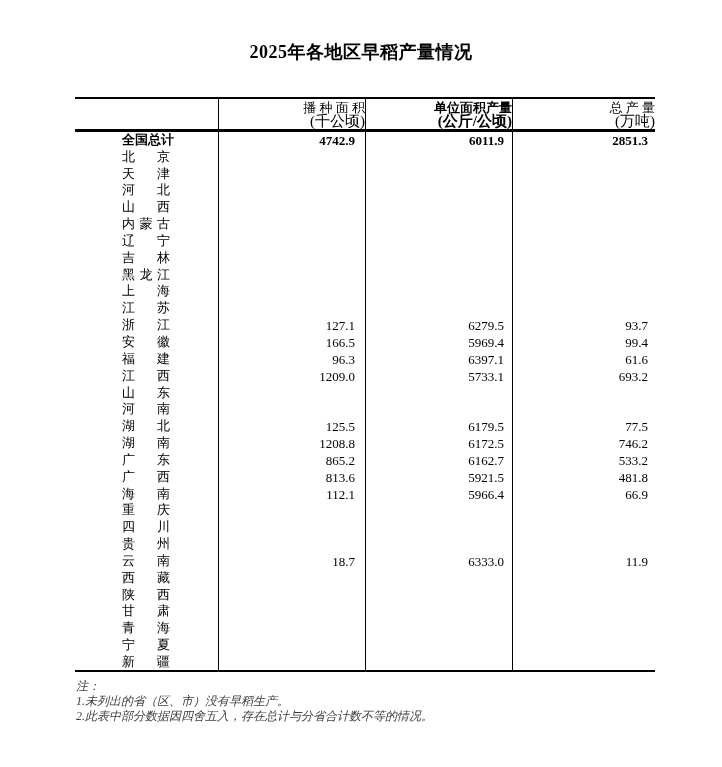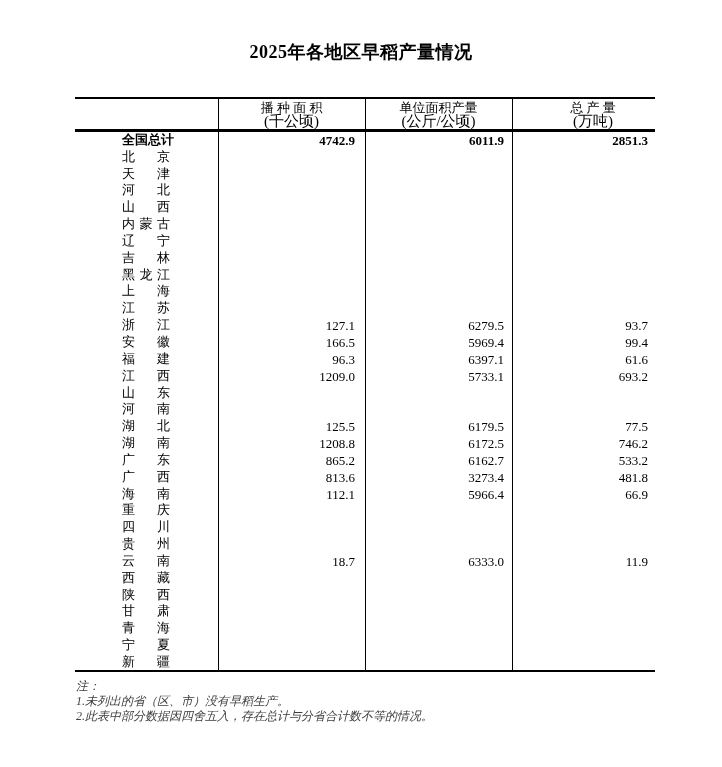--- a/index.html
+++ b/index.html
@@ -15,25 +15,25 @@
   }
   .table-wrap {
     position:absolute; left:75px; top:97px; width:580px; height:575px;
     border-top:2px solid #000; border-bottom:2px solid #000;
     box-sizing:border-box;
   }
   .vline { position:absolute; top:0; bottom:0; width:1px; background:#000; }
   .vline1 { left:143px; } .vline2 { left:290px; } .vline3 { left:437px; }
   .thead { display:flex; height:30px; border-bottom:3px solid #000; }
   .th {
-    box-sizing:border-box; text-align:center;
+    box-sizing:border-box; text-align:right;
     font-size:13px; line-height:15px; padding-top:1px;
   }
   .th .unit { font-size:15px; line-height:13px; }
-  .thc1 { width:143px; } .thc2 { width:147px; } .thc3 { width:147px; } .thc4 { width:143px;padding-left:19px; }
+  .thc1 { width:143px; } .thc2 { width:147px; } .thc3 { width:147px;font-weight:bold; } .thc4 { width:143px;padding-left:19px; }
   .tbody { position:absolute; top:33px; left:0; right:0; }
   .trow { display:flex; height:16.85px; align-items:flex-end; font-size:13px; }
   .trow.total { font-weight:bold; }
   .cell { box-sizing:border-box; white-space:nowrap; overflow:visible; }
   .c1 { width:143px; padding-left:47px; }
   .num { text-align:right; font-size:13px; }
   .c2 { width:147px; padding-right:10px; }
   .c3 { width:147px; padding-right:8px; }
   .c4 { width:143px; padding-right:7px; }
   .rname { display:inline-flex; justify-content:space-between; width:48px; }
@@ -248,21 +248,21 @@
         <div class="cell num c2">865.2</div>
         <div class="cell num c3">6162.7</div>
         <div class="cell num c4">533.2</div>
       </div>
       <div class="trow">
         <div class="cell c1"><span class="rname">
             <span>广</span>
             <span>西</span>
           </span></div>
         <div class="cell num c2">813.6</div>
-        <div class="cell num c3">3273.4</div>
+        <div class="cell num c3">5921.5</div>
         <div class="cell num c4">481.8</div>
       </div>
       <div class="trow">
         <div class="cell c1"><span class="rname">
             <span>海</span>
             <span>南</span>
           </span></div>
         <div class="cell num c2">112.1</div>
         <div class="cell num c3">5966.4</div>
         <div class="cell num c4">66.9</div>

